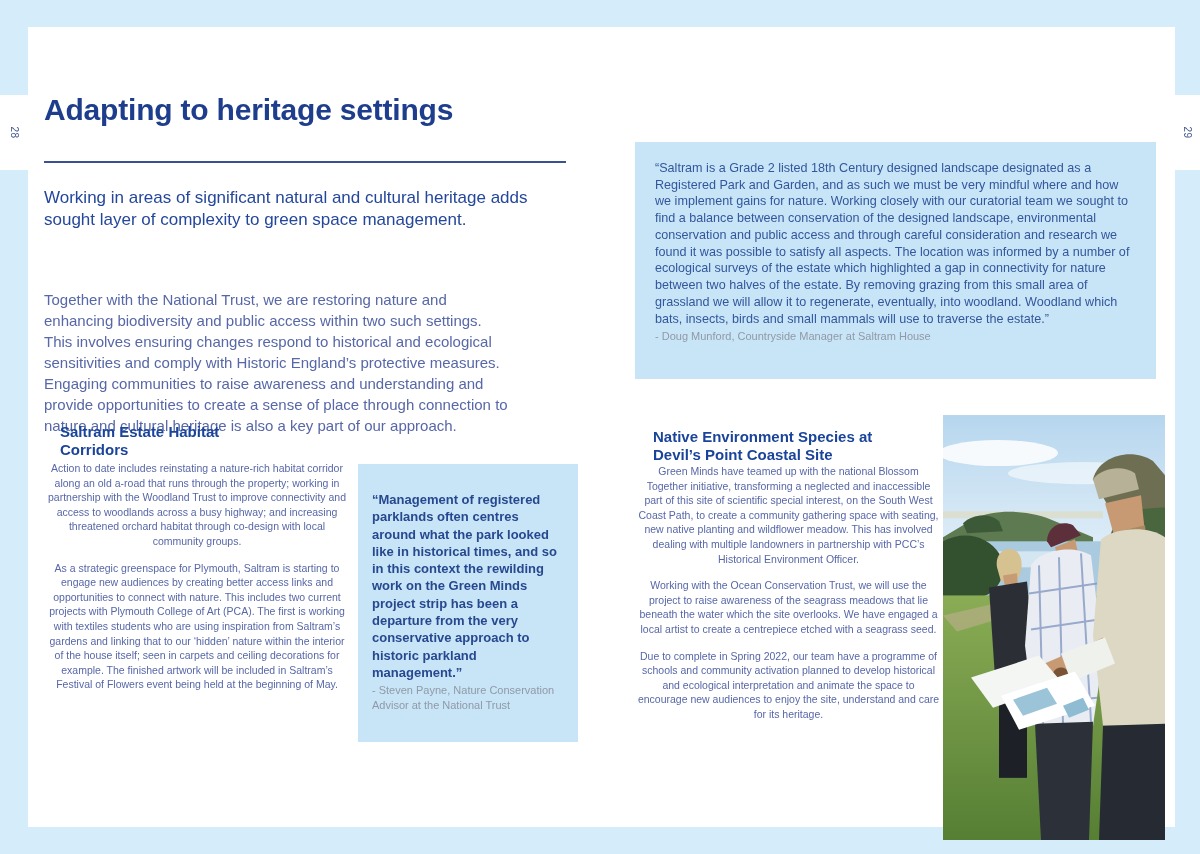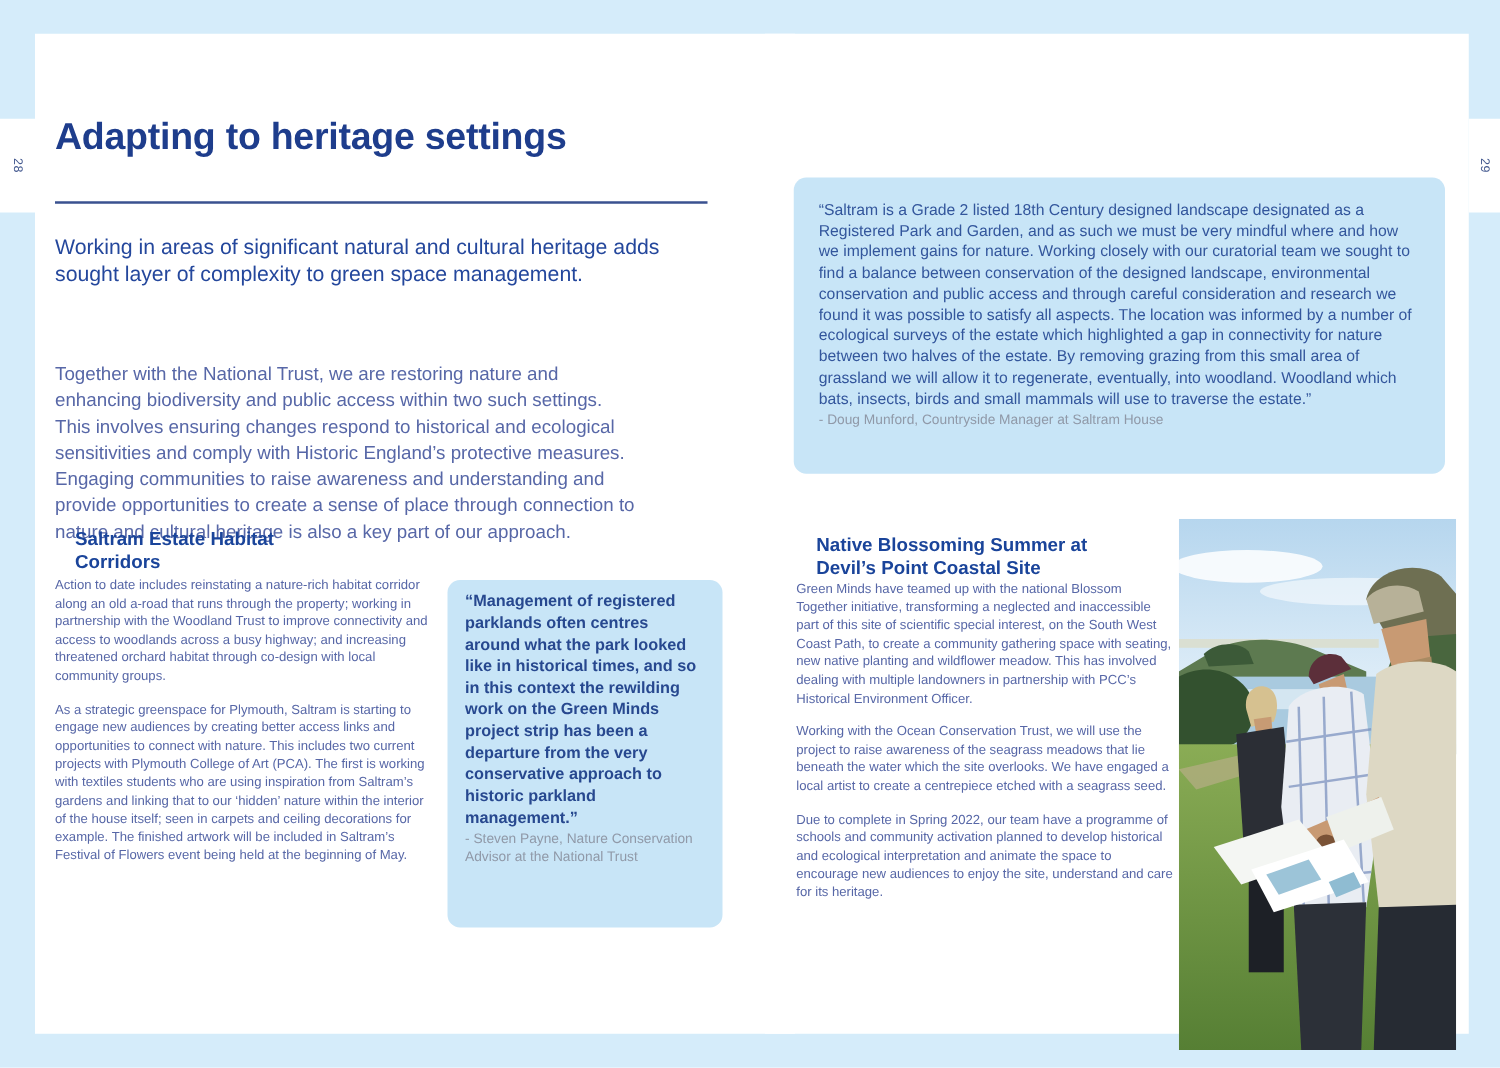--- a/index.html
+++ b/index.html
@@ -24,26 +24,26 @@
     color:var(--title);letter-spacing:-.2px;}
   .rule{position:absolute;left:16px;top:134px;width:522px;height:2px;background:var(--rule);}
   .subtitle{position:absolute;left:16px;top:160px;width:492px;margin:0;
     font-size:17px;line-height:1.32;color:var(--subtitle);}
   .intro{position:absolute;left:16px;top:262px;width:468px;margin:0;
     font-size:15px;line-height:1.4;color:var(--body);}
   .section-heading{position:absolute;margin:16px;font-size:15px;line-height:1.22;
     font-weight:bold;color:var(--heading);white-space:pre-line;}
   .left-heading{left:16px;top:380px;}
   .right-heading{left:25px;top:385px;}
-  .body-col{position:absolute;}
+  .body-col{position:absolute;text-align:center;}
   .left-col{left:16px;top:434px;width:306px;}
   .right-col{left:25px;top:437px;width:303px;}
   .body-col p{margin:0 0 12px;font-size:10.5px;line-height:1.39;color:var(--body);}
-  .quote-box{position:absolute;background:var(--box);border-radius:10px;}
-  .left-quote{left:330px;top:437px;width:220px;height:278px;padding:8px 14px;}
+  .quote-box{position:absolute;background:var(--box);}
+  .left-quote{left:330px;top:437px;width:220px;height:278px;padding:27px 14px;}
   .right-quote{left:23px;top:115px;width:521px;height:237px;padding:18px 20px;}
   .quote-strong{margin:0;font-size:13px;font-weight:bold;line-height:1.33;color:var(--quoteStrong);}
   .quote-regular{margin:0;font-size:12.6px;line-height:1.33;color:var(--quoteRegular);}
   .attribution{margin:2px 0 0;font-size:11px;line-height:1.35;color:var(--attr);}
   .photo{position:absolute;left:331px;top:388px;width:222px;height:425px;margin:0;overflow:hidden;}
   .photo svg{display:block;width:100%;height:100%;}
 </style>
 </head>
 <body>
 
@@ -68,21 +68,21 @@
       <p class="attribution">- Steven Payne, Nature Conservation Advisor at the National Trust</p>
     </aside>
   </div>
 
   <div class="page page-right">
     <aside class="quote-box right-quote">
       <p class="quote-regular">“Saltram is a Grade 2 listed 18th Century designed landscape designated as a Registered Park and Garden, and as such we must be very mindful where and how we implement gains for nature. Working closely with our curatorial team we sought to find a balance between conservation of the designed landscape, environmental conservation and public access and through careful consideration and research we found it was possible to satisfy all aspects. The location was informed by a number of ecological surveys of the estate which highlighted a gap in connectivity for nature between two halves of the estate. By removing grazing from this small area of grassland we will allow it to regenerate, eventually, into woodland. Woodland which bats, insects, birds and small mammals will use to traverse the estate.”</p>
       <p class="attribution">- Doug Munford, Countryside Manager at Saltram House</p>
     </aside>
 
-    <h2 class="section-heading right-heading">Native Blossoming Summer at
+    <h2 class="section-heading right-heading">Native Environment Species at
 Devil’s Point Coastal Site</h2>
 
     <div class="body-col right-col">
       <p>Green Minds have teamed up with the national Blossom Together initiative, transforming a neglected and inaccessible part of this site of scientific special interest, on the South West Coast Path, to create a community gathering space with seating, new native planting and wildflower meadow. This has involved dealing with multiple landowners in partnership with PCC’s Historical Environment Officer.</p>
       <p>Working with the Ocean Conservation Trust, we will use the project to raise awareness of the seagrass meadows that lie beneath the water which the site overlooks. We have engaged a local artist to create a centrepiece etched with a seagrass seed.</p>
       <p>Due to complete in Spring 2022, our team have a programme of schools and community activation planned to develop historical and ecological interpretation and animate the space to encourage new audiences to enjoy the site, understand and care for its heritage.</p>
     </div>
 
     <figure class="photo" role="img" aria-label="Three people studying maps on a grassy coastal site overlooking the water">
       <svg viewBox="0 0 222 424" preserveAspectRatio="none" aria-hidden="true">

